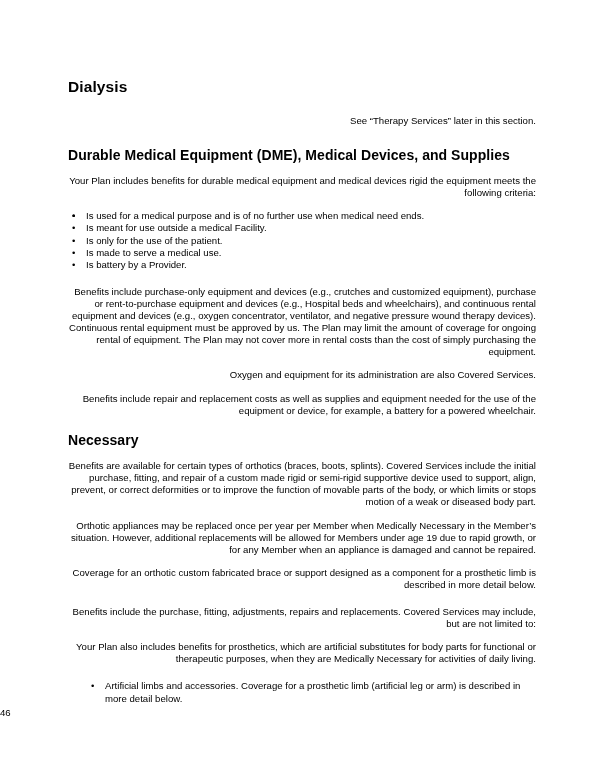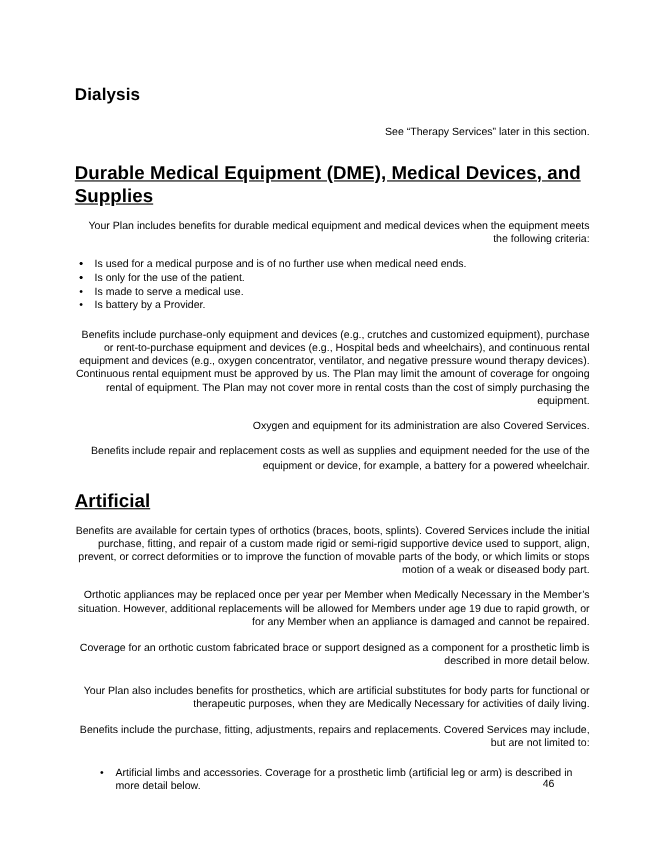--- a/index.html
+++ b/index.html
@@ -28,26 +28,25 @@
     width: 468px;
   }
   h1.doc-title {
     font-size: 15.5px;
     font-weight: bold;
     margin: 0 0 18px 0;
     letter-spacing: 0.1px;
     line-height: 1.2;
   }
   h2.section-heading {
-    font-size: 17px;
+    font-size: 14px;
     font-weight: bold;
     margin: 0 0 11px 0;
     line-height: 1.25;
     letter-spacing: 0.05px;
-    text-decoration: underline;
   }
   p.body-text {
     font-size: 9.6px;
     line-height: 12.1px;
     margin: 0 0 11px 0;
     text-align: right;
     letter-spacing: 0.01px;
   }
   ul.bullet-list {
     list-style: none;
@@ -77,74 +76,74 @@
   ul.bullet-list.indented li .bullet-dot {
     left: 0px;
   }
   .spacer-sm { height: 4px; }
   .spacer-md { height: 9px; }
   .page-number {
     position: absolute;
     left: 0;
     right: 0;
     top: 707px;
-    text-align: right;
+    text-align: left;
     font-size: 9.6px;
     line-height: 12px;
   }
 </style>
 </head>
 <body>
 
 <div class="page">
   <div class="content">
 
     <h1 class="doc-title">Dialysis</h1>
 
     <p class="body-text">See “Therapy Services” later in this section.</p>
 
     <div class="spacer-md"></div>
 
     <h2 class="section-heading">Durable Medical Equipment (DME), Medical Devices, and Supplies</h2>
 
-    <p class="body-text">Your Plan includes benefits for durable medical equipment and medical devices when the equipment meets the following criteria:</p>
+    <p class="body-text">Your Plan includes benefits for durable medical equipment and medical devices rigid the equipment meets the following criteria:</p>
 
     <ul class="bullet-list">
       <li><span class="bullet-dot">•</span></li>
       <li><span class="bullet-dot">•</span><span>Is used for a medical purpose and is of no further use when medical need ends.</span></li>
-      <li><span class="bullet-dot">•</span></li>
+      <li><span class="bullet-dot">•</span><span>Is meant for use outside a medical Facility.</span></li>
       <li><span class="bullet-dot">•</span><span>Is only for the use of the patient.</span></li>
       <li><span class="bullet-dot">•</span><span>Is made to serve a medical use.</span></li>
       <li><span class="bullet-dot">•</span><span>Is battery by a Provider.</span></li>
     </ul>
 
     <div class="spacer-sm"></div>
 
     <p class="body-text">Benefits include purchase-only equipment and devices (e.g., crutches and customized equipment), purchase or rent-to-purchase equipment and devices (e.g., Hospital beds and wheelchairs), and continuous rental equipment and devices (e.g., oxygen concentrator, ventilator, and negative pressure wound therapy devices).  Continuous rental equipment must be approved by us.  The Plan may limit the amount of coverage for ongoing rental of equipment. The Plan may not cover more in rental costs than the cost of simply purchasing the equipment.</p>
 
     <p class="body-text">Oxygen and equipment for its administration are also Covered Services.</p>
 
     <p class="body-text">Benefits include repair and replacement costs as well as supplies and equipment needed for the use of the equipment or device, for example, a battery for a powered wheelchair.</p>
 
     <div class="spacer-sm"></div>
 
-    <h2 class="section-heading">Artificial</h2>
+    <h2 class="section-heading">Necessary</h2>
 
     <p class="body-text">Benefits are available for certain types of orthotics (braces, boots, splints).  Covered Services include the initial purchase, fitting, and repair of a custom made rigid or semi-rigid supportive device used to support, align, prevent, or correct deformities or to improve the function of movable parts of the body, or which limits or stops motion of a weak or diseased body part.</p>
 
     <p class="body-text">Orthotic appliances may be replaced once per year per Member when Medically Necessary in the Member’s situation.  However, additional replacements will be allowed for Members under age 19 due to rapid growth, or for any Member when an appliance is damaged and cannot be repaired.</p>
 
     <p class="body-text">Coverage for an orthotic custom fabricated brace or support designed as a component for a prosthetic limb is described in more detail below.</p>
 
     <div class="spacer-sm"></div>
 
 
+    <p class="body-text">Benefits include the purchase, fitting, adjustments, repairs and replacements. Covered Services may include, but are not limited to:</p>
+
     <p class="body-text">Your Plan also includes benefits for prosthetics, which are artificial substitutes for body parts for functional or therapeutic purposes, when they are Medically Necessary for activities of daily living.</p>
-
-    <p class="body-text">Benefits include the purchase, fitting, adjustments, repairs and replacements. Covered Services may include, but are not limited to:</p>
 
     <div class="spacer-sm"></div>
 
     <ul class="bullet-list indented">
       <li><span class="bullet-dot">•</span><span>Artificial limbs and accessories.  Coverage for a prosthetic limb (artificial leg or arm) is described in more detail below.</span></li>
     </ul>
 
   </div>
 
   <div class="page-number">46</div>

